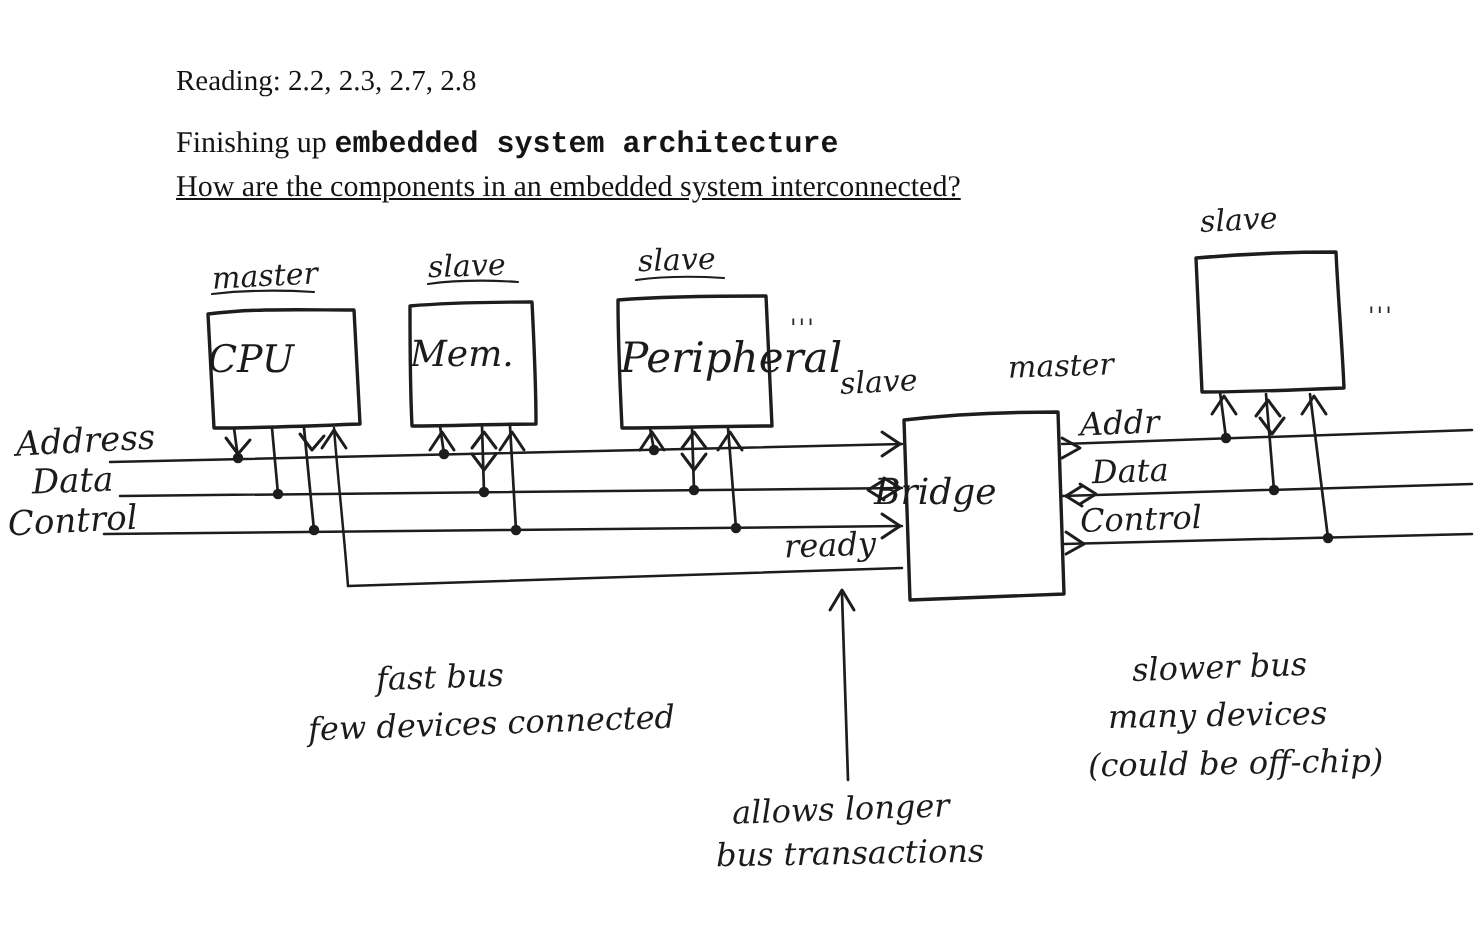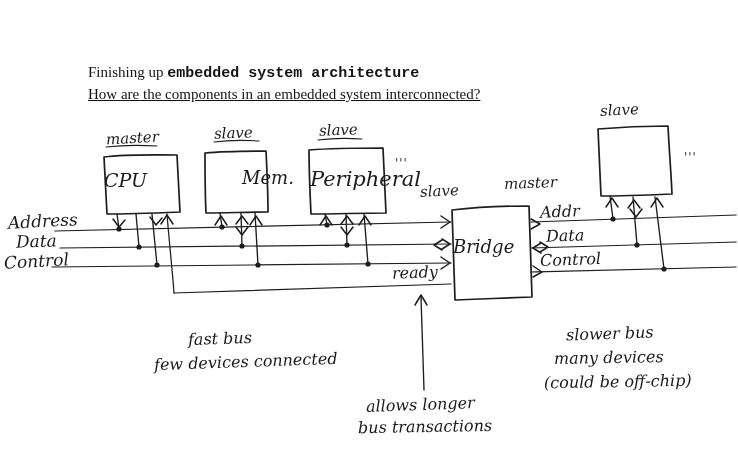--- a/index.html
+++ b/index.html
@@ -30,20 +30,21 @@
   svg.strokes path.stub { stroke-width:1.35; }
   svg.strokes path.ah { stroke-width:1.5; }
   svg.strokes path.ul { stroke-width:1.1; }
   svg.strokes circle { fill:#1d1d1d; stroke:none; }
 </style>
 </head>
 <body>
 
 <div class="page">
 
+  <div class="abs reading" style="left:88px; top:33px;">Reading: 2.2, 2.3, 2.7, 2.8</div>
   <div class="abs finishing" style="left:88px; top:64px;"><span>Finishing up </span><b>embedded system architecture</b></div>
   <div class="abs question" style="left:88px; top:86px;text-decoration:underline;">How are the components in an embedded system interconnected?</div>
 
   <svg class="strokes" width="738" height="463" viewBox="0 0 738 463">
 
     <path class="box" d="M104,157 C128,154 152,155 177,155 C178,174 179,193 180,212 C155,213 130,214 107,214 C106,195 105,176 104,157 Z"></path>
     <path class="box" d="M205,153 C225,151 246,151 266,151 C267,171 268,191 268,212 C247,212 226,213 206,213 C205,193 205,173 205,153 Z"></path>
     <path class="box" d="M309,150 C334,148 358,148 383,148 C384,169 385,191 386,213 C361,213 336,214 311,214 C310,193 309,171 309,150 Z"></path>
     <path class="box" d="M452,210 C478,207 503,206 529,206 C530,236 531,266 532,297 C506,298 481,299 455,300 C454,270 453,240 452,210 Z"></path>
     <path class="box" d="M598,129 C621,127 645,126 668,126 C669,148 671,171 672,194 C648,195 624,196 601,196 C600,174 599,151 598,129 Z"></path>
@@ -117,23 +118,23 @@
   </svg>
 
   <div class="hw role" style="left:106px; top:131px; transform:rotate(-3deg);">master</div>
   <div class="hw role" style="left:214px; top:126px; transform:rotate(-2deg);">slave</div>
   <div class="hw role" style="left:319px; top:123px; transform:rotate(-2deg);">slave</div>
   <div class="hw role" style="left:420px; top:184px; transform:rotate(-3deg);">slave</div>
   <div class="hw role" style="left:504px; top:176px; transform:rotate(-2deg);">master</div>
   <div class="hw role" style="left:600px; top:103px; transform:rotate(-3deg);">slave</div>
 
   <div class="hw boxlbl" style="left:104px; top:171px; width:76px; font-size:19px;">CPU</div>
-  <div class="hw boxlbl" style="left:205px; top:169px; width:63px; font-size:18px;margin-left:37px;">Mem.</div>
+  <div class="hw boxlbl" style="left:205px; top:169px; width:63px; font-size:18px;">Mem.</div>
   <div class="hw boxlbl" style="left:310px; top:169px; width:76px; font-size:21px;">Peripheral</div>
-  <div class="hw boxlbl" style="left:453px; top:238px; width:78px; font-size:18px;">Bridge</div>
+  <div class="hw boxlbl" style="left:437px; top:238px; width:78px; font-size:18px;">Bridge</div>
 
   <div class="hw marks" style="left:395px; top:158px;">'''</div>
   <div class="hw marks" style="left:684px; top:152px;">'''</div>
 
   <div class="hw buslbl" style="left:8px; top:213px; transform:rotate(-3deg); font-size:17px;">Address</div>
   <div class="hw buslbl" style="left:16px; top:233px; transform:rotate(-2deg); font-size:17px;">Data</div>
   <div class="hw buslbl" style="left:4px; top:253px; transform:rotate(-3deg); font-size:17px;">Control</div>
 
   <div class="hw buslbl" style="left:540px; top:204px; transform:rotate(-2deg);">Addr</div>
   <div class="hw buslbl" style="left:546px; top:228px; transform:rotate(-2deg);">Data</div>

